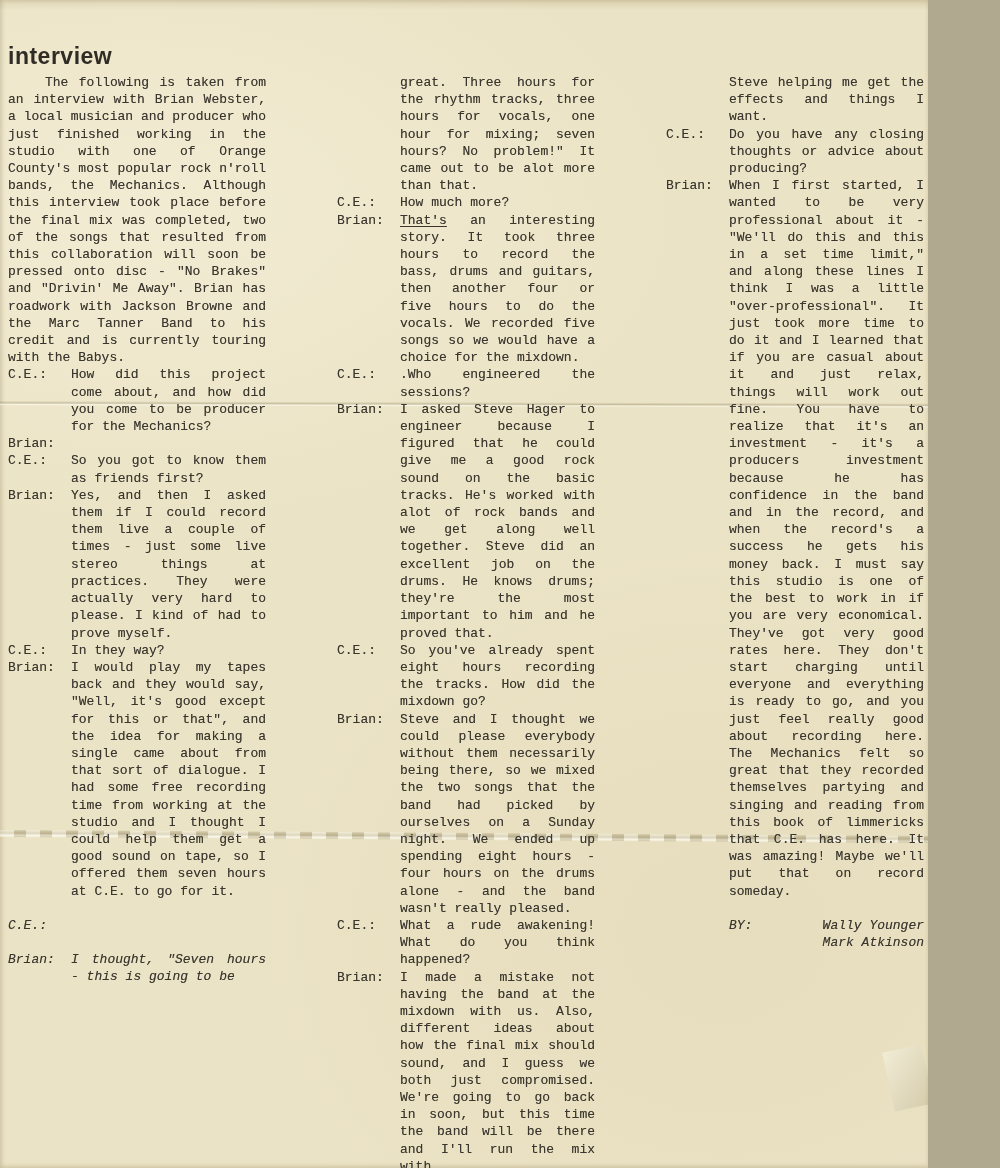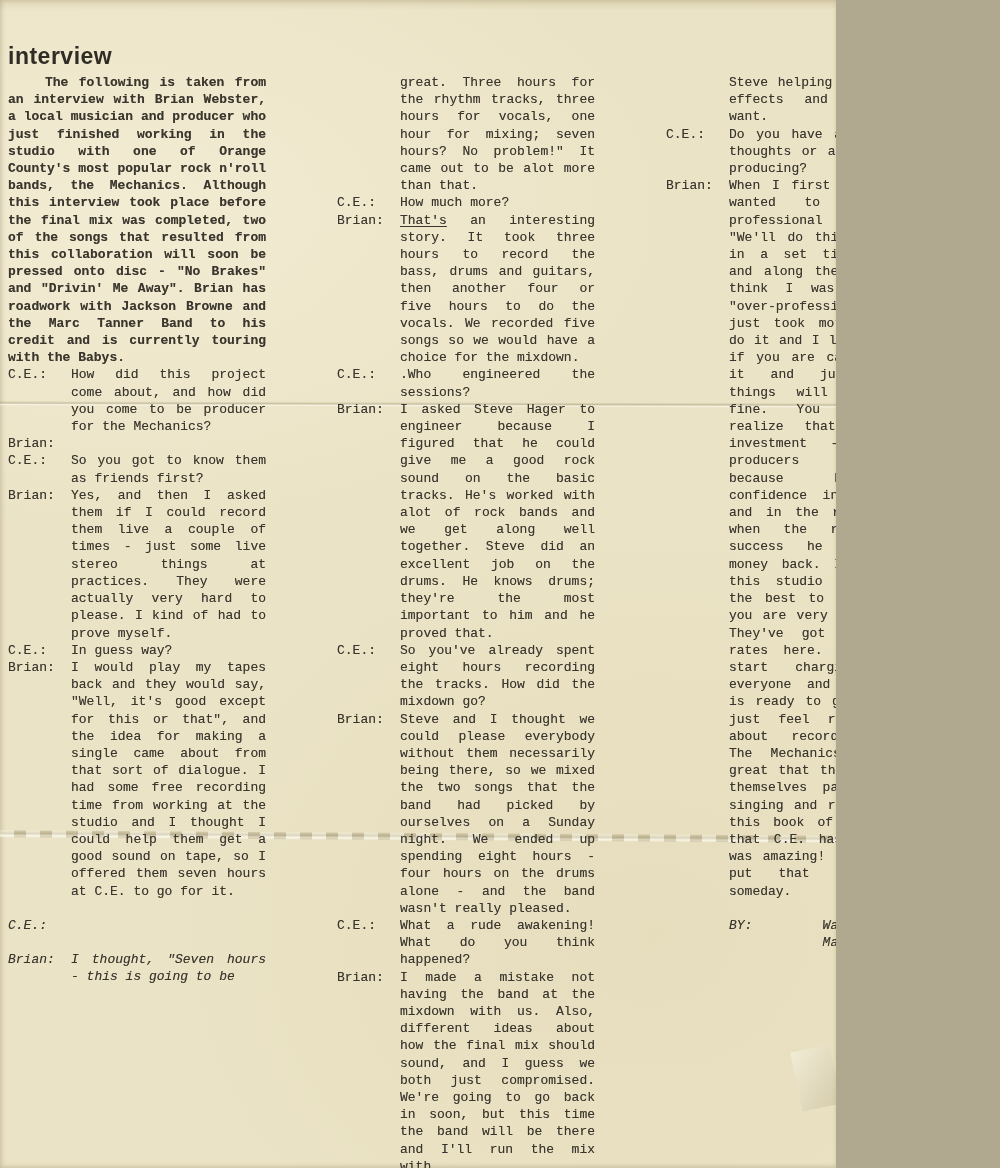--- a/index.html
+++ b/index.html
@@ -1,18 +1,18 @@
 <!DOCTYPE html>
 <html><head>
 <meta charset="utf-8">
 <style>
   html,body { margin:0; padding:0; background:#b0a98f; }
   .page {
     position:relative;
-    width:836px; height:1168px;
+    width:928px; height:1168px;
     overflow:hidden;
     background:
       radial-gradient(900px 520px at 15% 18%, rgba(255,252,238,0.35), rgba(255,252,238,0) 62%),
       radial-gradient(760px 640px at 78% 80%, rgba(204,191,150,0.16), rgba(204,191,150,0) 65%),
       linear-gradient(to bottom, rgba(172,156,112,0.28), rgba(172,156,112,0) 10px),
       #ebe3c5;
     box-shadow: inset 2px 0 4px rgba(140,125,85,0.22), inset 0 -2px 4px rgba(140,125,85,0.18);
     font-family:"Liberation Mono","DejaVu Sans Mono",monospace;
     color:#3a362e;
   }
@@ -27,21 +27,21 @@
   }
   .column { width:258px; flex:none; }
   .entry { display:flex; }
   .entry.gap { margin-top:17px;font-style:italic; }
   .speaker { flex:none; width:63px; }
   .text { flex:1; margin:0; text-align:justify; }
   .entry, .speaker, .text {
     font-size:13px; line-height:17.2px;
     text-shadow:0 0 0.6px rgba(58,54,46,0.5);
   }
-  .entry.intro .text { text-indent:37px;font-weight:bold; }
+  .entry.intro .text { text-indent:37px; }
   .u { text-decoration:underline; text-underline-offset:2px; }
   .byrow { display:flex; justify-content:space-between; text-align:left; }
   .names div { text-align:left; }
 
   
   .crease-h {
     position:absolute; left:0; width:101%; height:5px; z-index:1;
     background:linear-gradient(to bottom,
       rgba(118,104,68,0) 0%, rgba(118,104,68,0.30) 42%,
       rgba(255,255,246,0.55) 72%, rgba(255,255,246,0) 100%);
@@ -98,21 +98,21 @@
         <div class="entry">
           <span class="speaker">C.E.:</span>
           <p class="text">So you got to know them as friends first?</p>
         </div>
         <div class="entry">
           <span class="speaker">Brian:</span>
           <p class="text">Yes, and then I asked them if I could record them live a couple of times - just some live stereo things at practices. They were actually very hard to please. I kind of had to prove myself.</p>
         </div>
         <div class="entry">
           <span class="speaker">C.E.:</span>
-          <p class="text">In guess way?</p>
+          <p class="text">In they way?</p>
         </div>
         <div class="entry">
           <span class="speaker">Brian:</span>
           <p class="text">I would play my tapes back and they would say, "Well, it's good except for this or that", and the idea for making a single came about from that sort of dialogue. I had some free recording time from working at the studio and I thought I could help them get a good sound on tape, so I offered them seven hours at C.E. to go for it.</p>
         </div>
         <div class="entry gap">
           <span class="speaker">C.E.:</span>
         </div>
         <div class="entry gap">
           <span class="speaker">Brian:</span>

